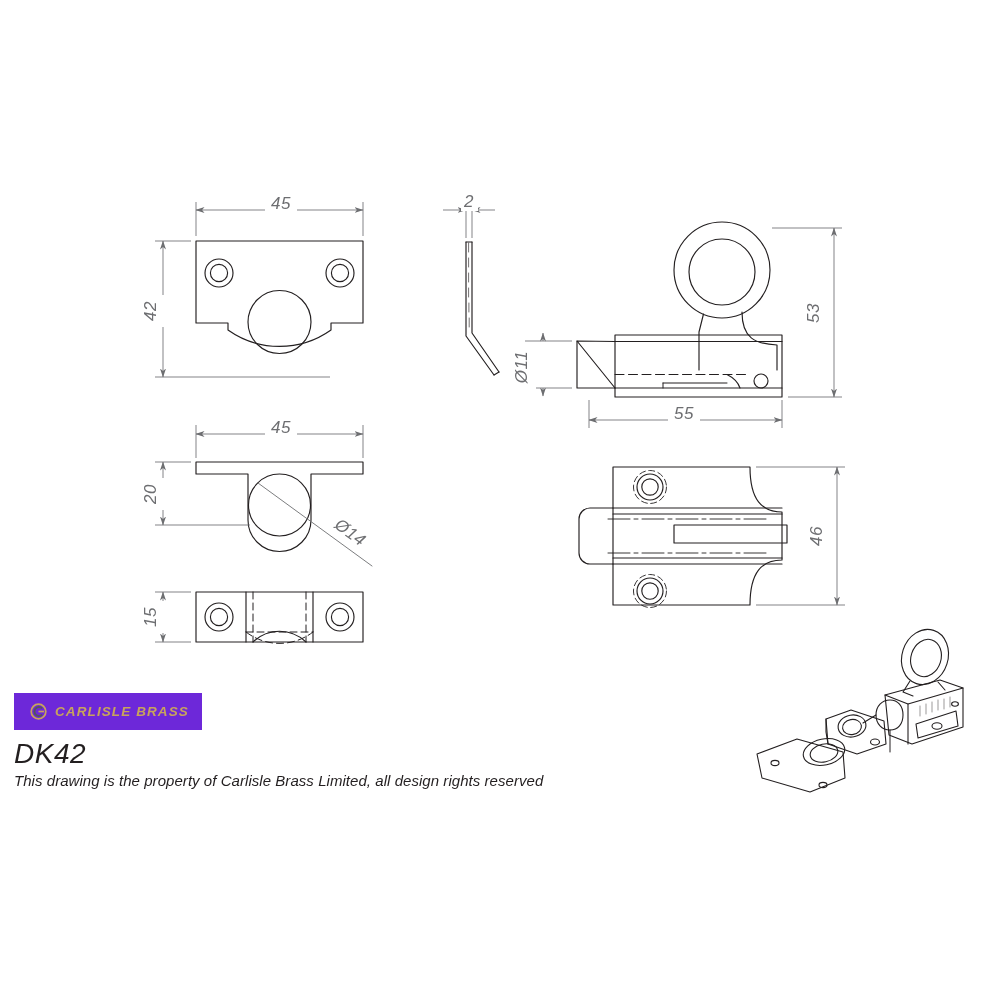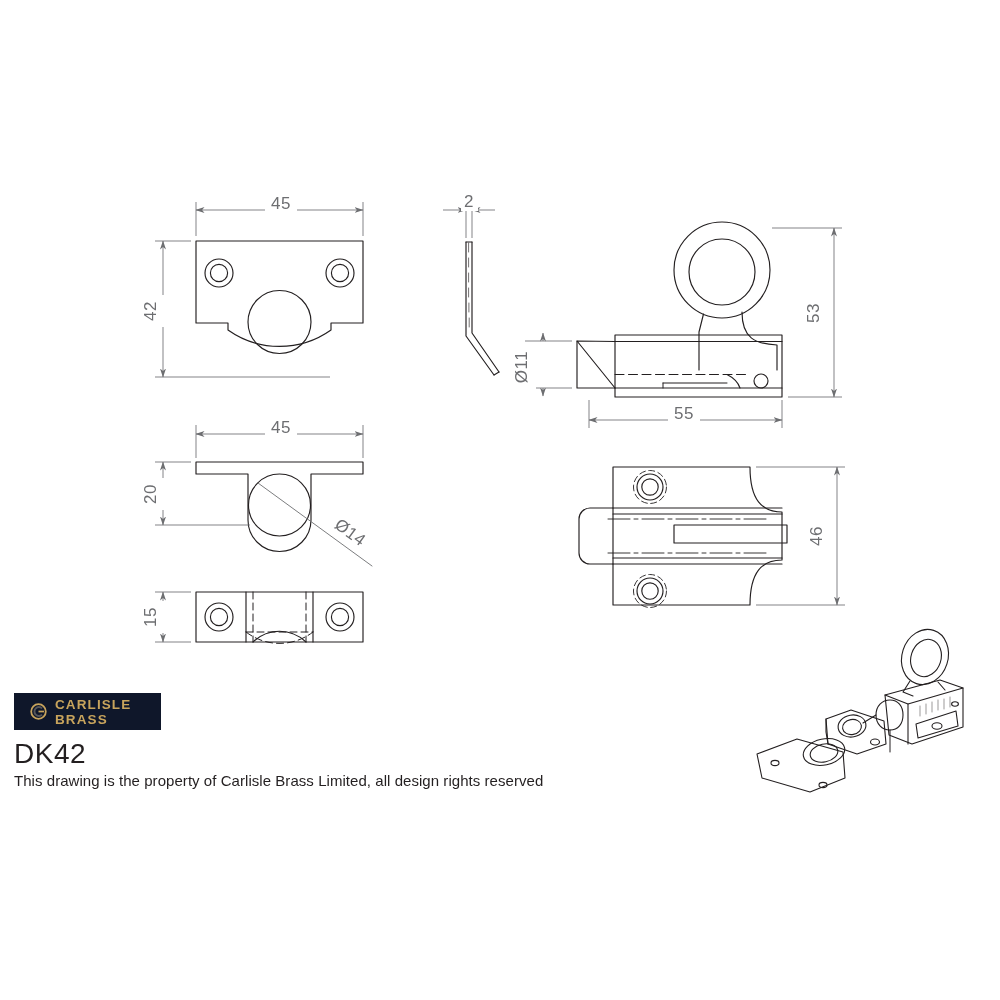--- a/index.html
+++ b/index.html
@@ -1,23 +1,23 @@
 <!DOCTYPE html>
 <html><head>
 <meta charset="utf-8">
 <style>
   html,body{margin:0;padding:0;background:#ffffff;}
   body{width:1000px;height:1000px;position:relative;overflow:hidden;
        font-family:"Liberation Sans","DejaVu Sans",sans-serif;color:#231f20;}
-  #sheet{position:absolute;left:0;top:0;width:1000px;height:1000px;}
+  #sheet{position:absolute;left:0;top:0;width:1000px;height:1000px;font-style:italic;}
   svg{display:block;}
   .dimtext{font-family:"Liberation Sans","DejaVu Sans",sans-serif;
            font-size:17px;fill:#6d6e71;letter-spacing:0.5px;}
-  .brandbox{position:absolute;left:14px;top:693px;width:147px;height:37px;
-            background:#0f172a;display:flex;align-items:center;}
+  .brandbox{position:absolute;left:14px;top:693px;width:188px;height:37px;
+            background:#6d28d9;display:flex;align-items:center;}
   .brandmark{width:17px;height:17px;margin-left:16px;margin-right:8px;flex:none;}
   .brandtext{font-family:"Liberation Sans","DejaVu Sans",sans-serif;
              font-size:13.5px;font-weight:bold;color:#c8a45c;letter-spacing:1.1px;}
   .partno{position:absolute;left:14px;top:740px;font-size:28px;font-weight:400;
           color:#231f20;letter-spacing:0.5px;line-height:1;}
   .legal{position:absolute;left:14px;top:772px;font-size:15px;color:#231f20;
          letter-spacing:0.05px;line-height:1.2;}
 </style>
 </head>
 <body>

